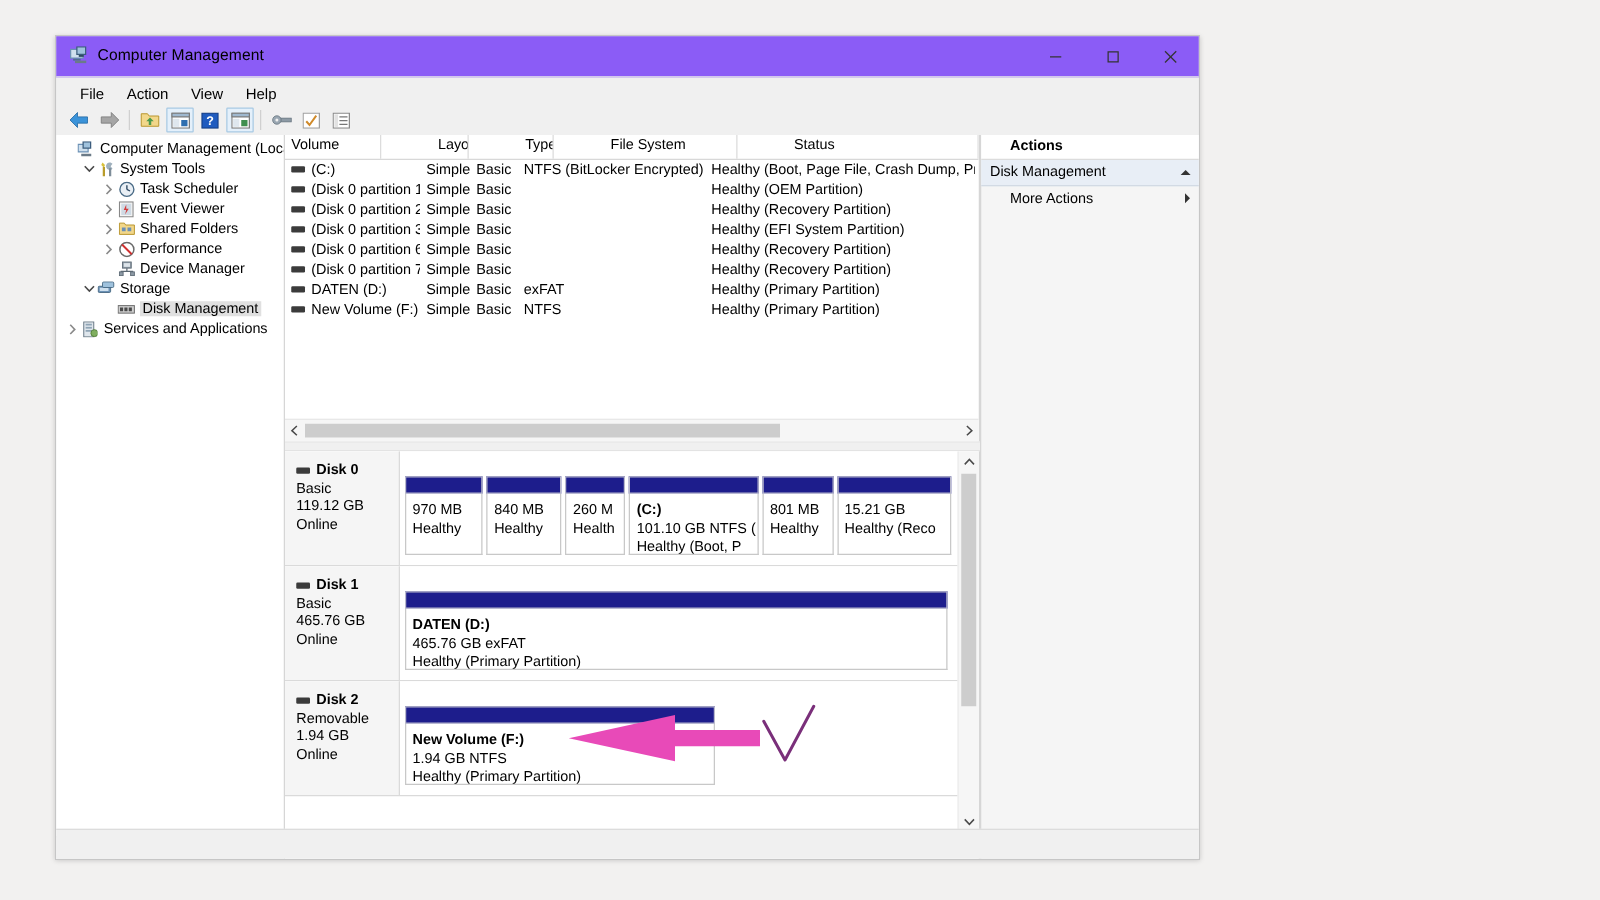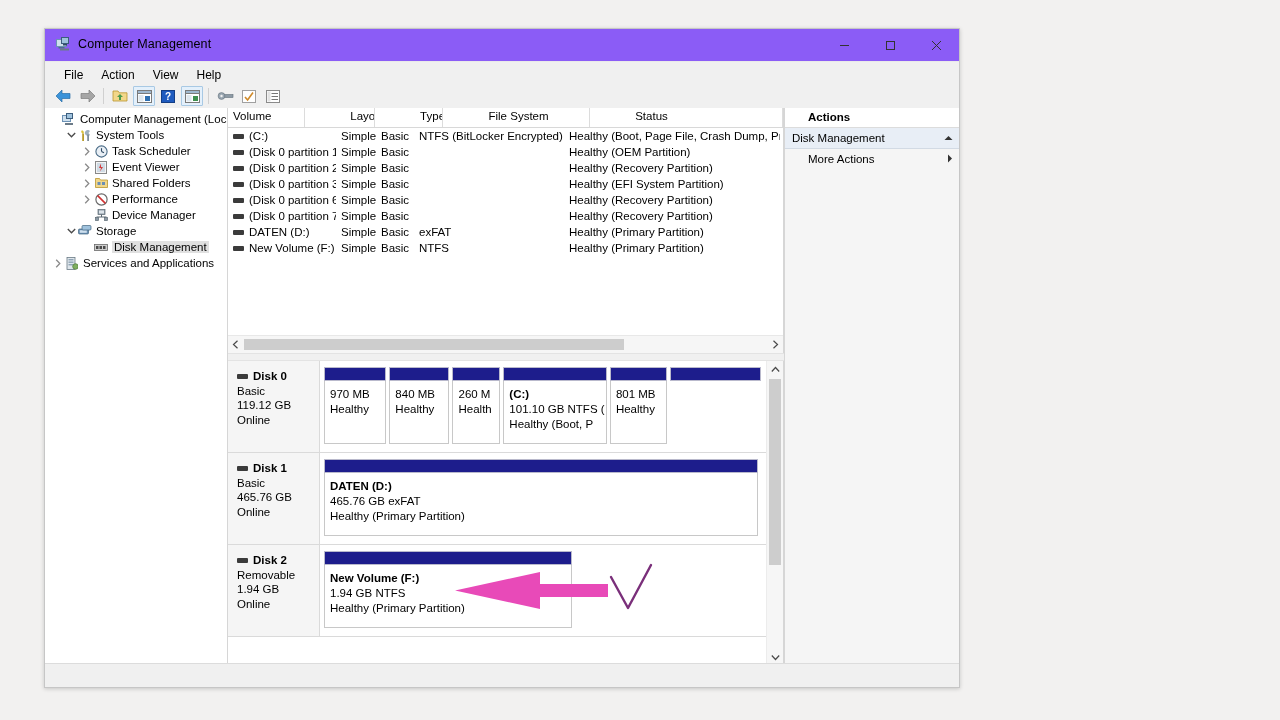--- a/index.html
+++ b/index.html
@@ -140,21 +140,21 @@
     background:#ffffff;
   }
   .disk-info{
     width:92px;flex:0 0 92px;box-sizing:border-box;
     padding:8px 0 0 9px;border-right:1px solid #dadada;background:#f5f5f5;
     font-size:11.5px;line-height:14.5px;
   }
   .disk-info .dname{font-weight:bold;display:flex;align-items:center;gap:5px;}
   .disk-ico{display:inline-block;width:11px;height:5px;background:#3b3b3b;border-radius:1px;}
   .disk-parts{
-    flex:1;display:flex;box-sizing:border-box;padding:6px 6px 8px 4px;gap:3px;min-width:0;
+    flex:1;display:flex;box-sizing:border-box;padding:20px 6px 8px 4px;gap:3px;min-width:0;
   }
   .part{
     box-sizing:border-box;display:flex;flex-direction:column;min-width:0;
   }
   .part .cap{height:14px;background:#1d1d8c;border:1px solid #b9b9cc;box-sizing:border-box;}
   .part .body{
     flex:1;border:1px solid #c8c8c8;border-top:none;box-sizing:border-box;
     background:#fff;padding:6px 5px 0 5px;font-size:11.5px;line-height:15px;
     overflow:hidden;white-space:nowrap;
   }
@@ -612,20 +612,25 @@
                 <div class="part" style="flex: 51 0 0px;">
                   <div class="cap"></div>
                   <div class="body">
                     <div class="t1"></div>
                     <div>801 MB</div>
                     <div>Healthy</div>
                   </div>
                 </div>
                 <div class="part" style="flex: 82 0 0px;">
                   <div class="cap"></div>
+                  <div class="body">
+                    <div class="t1"></div>
+                    <div>15.21 GB</div>
+                    <div>Healthy (Reco</div>
+                  </div>
                 </div>
               </div>
             </div>
             <div class="disk-row" style="height: 92px;">
               <div class="disk-info">
                 <div class="dname">
                   <span class="disk-ico"></span>
                   <span>Disk 1</span>
                 </div>
                 <div>Basic</div>

